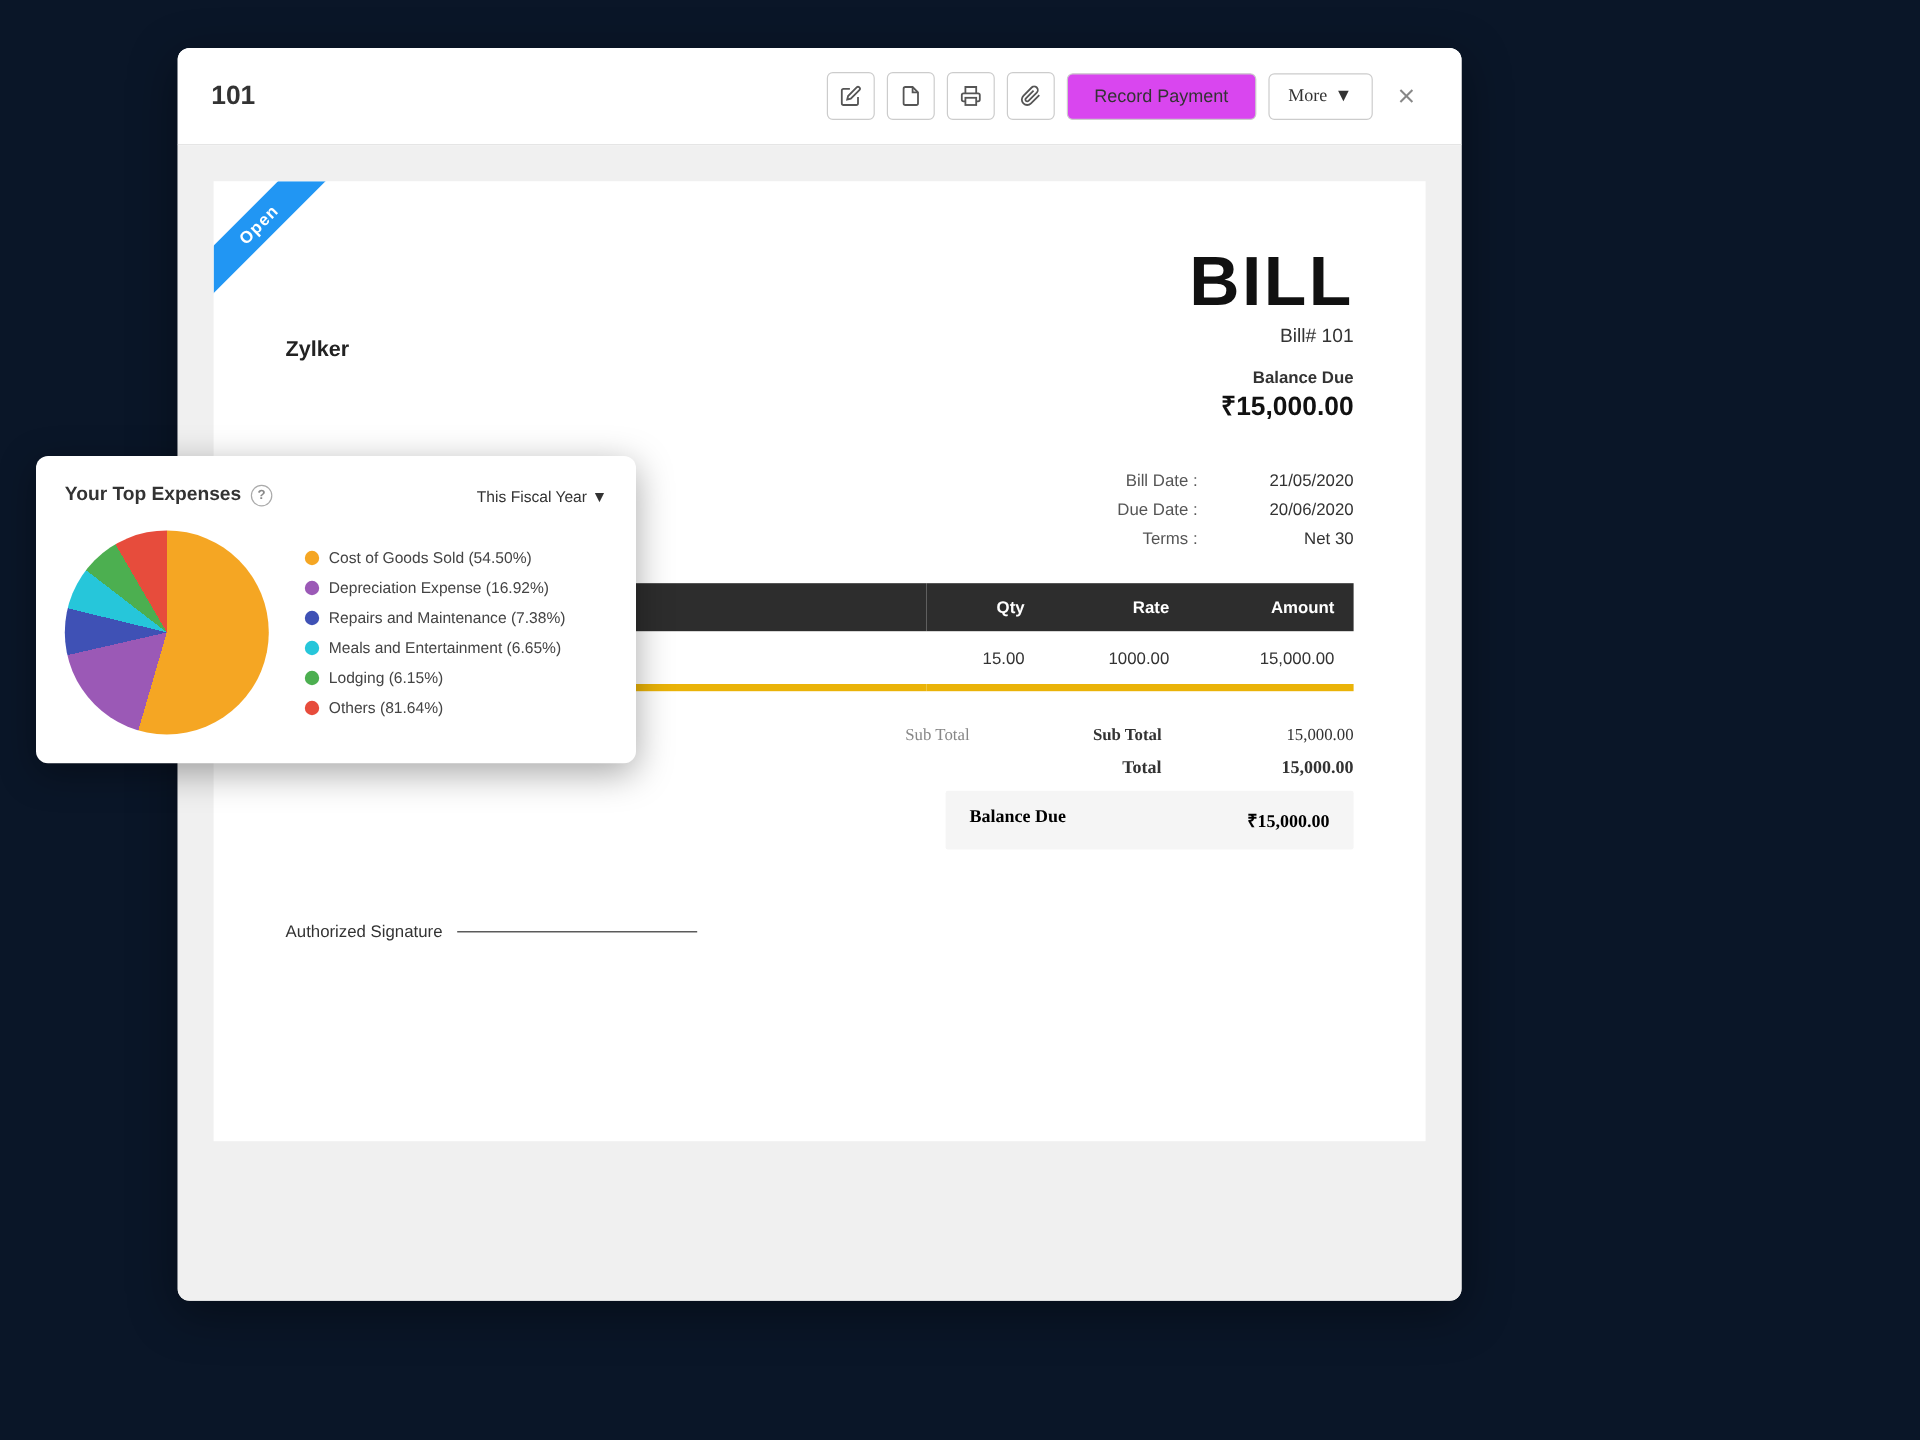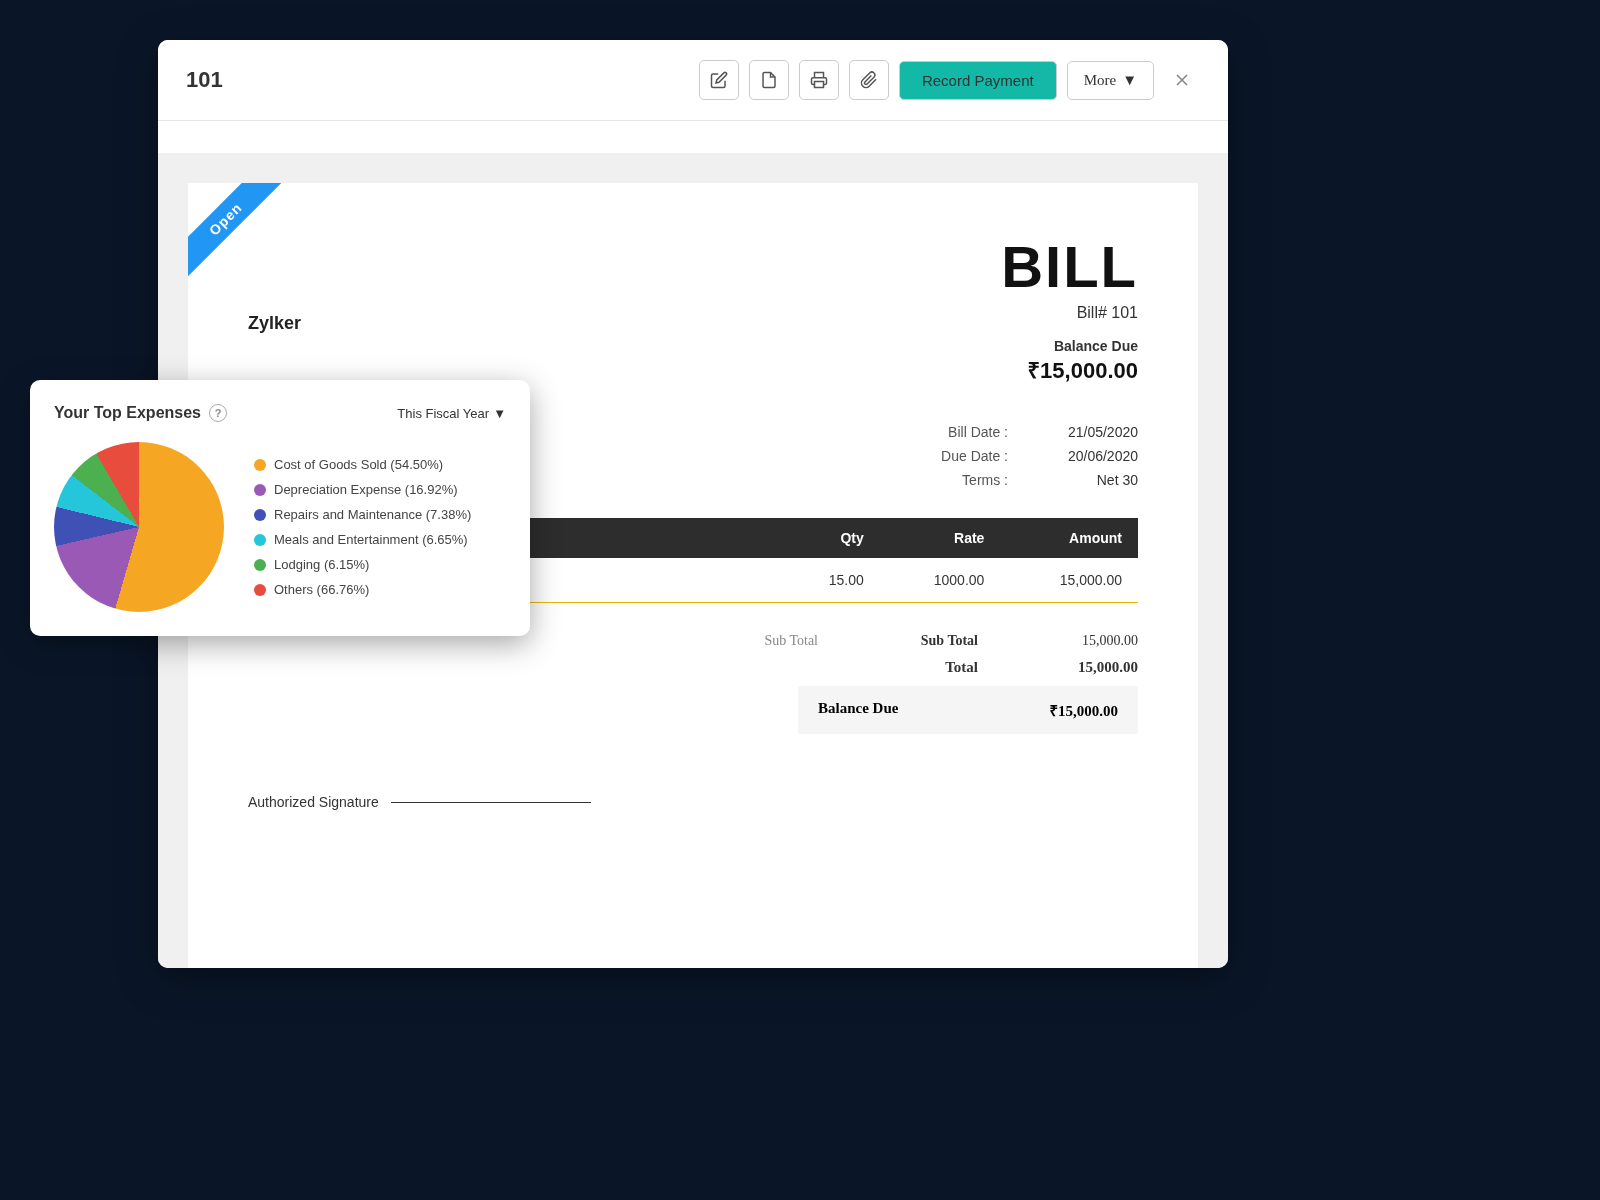--- a/index.html
+++ b/index.html
@@ -12,30 +12,29 @@
       justify-content: center;
       font-family: Arial, sans-serif;
       position: relative;
       overflow: hidden;
     }
 
     
     .bill-window {
       position: absolute;
       top: 40px;
-      left: 158px;
+      left: 148px;
       width: 1070px;
-      height: 928px;
+      height: 1044px;
       background: #fff;
       border-radius: 10px;
       box-shadow: 0 10px 40px rgba(0,0,0,0.4);
       overflow: hidden;
       display: flex;
       flex-direction: column;
-      gap: 32px;
     }
 
     .bill-header {
       background: #fff;
       border-bottom: 1px solid #e5e5e5;
       padding: 20px 28px;
       display: flex;
       align-items: center;
       justify-content: space-between;
       min-height: 80px;
@@ -62,21 +61,21 @@
       display: flex;
       align-items: center;
       justify-content: center;
       cursor: pointer;
       color: #555;
       font-size: 18px;
     }
 
     .record-payment-btn {
       padding: 10px 22px;
-      background: #14b8a6;
+      background: #d946ef;
       border: 1px solid #ccc;
       border-radius: 5px;
       font-size: 15px;
       color: #333;
       cursor: pointer;
       font-weight: 500;
     }
 
     .more-btn {
       padding: 10px 16px;
@@ -250,21 +249,21 @@
 
     .bill-table thead th:first-child {
       text-align: left;
     }
 
     .bill-table tbody tr td {
       padding: 14px 16px;
       font-size: 14px;
       color: #333;
       text-align: right;
-      border-bottom: 1px solid #eab308;
+      border-bottom: 6px solid #eab308;
     }
 
     .bill-table tbody tr td:first-child {
       text-align: left;
     }
 
     
     .bill-totals {
       display: flex;
       flex-direction: column;
@@ -585,17 +584,17 @@
       <div class="legend-item">
         <div class="legend-dot" style="background:#26C6DA;"></div>
         <span>Meals and Entertainment (6.65%)</span>
       </div>
       <div class="legend-item">
         <div class="legend-dot" style="background:#4CAF50;"></div>
         <span>Lodging (6.15%)</span>
       </div>
       <div class="legend-item">
         <div class="legend-dot" style="background:#E74C3C;"></div>
-        <span>Others (66.76%)</span>
+        <span>Others (81.64%)</span>
       </div>
     </div>
   </div>
 </div>
 
 </body></html>

